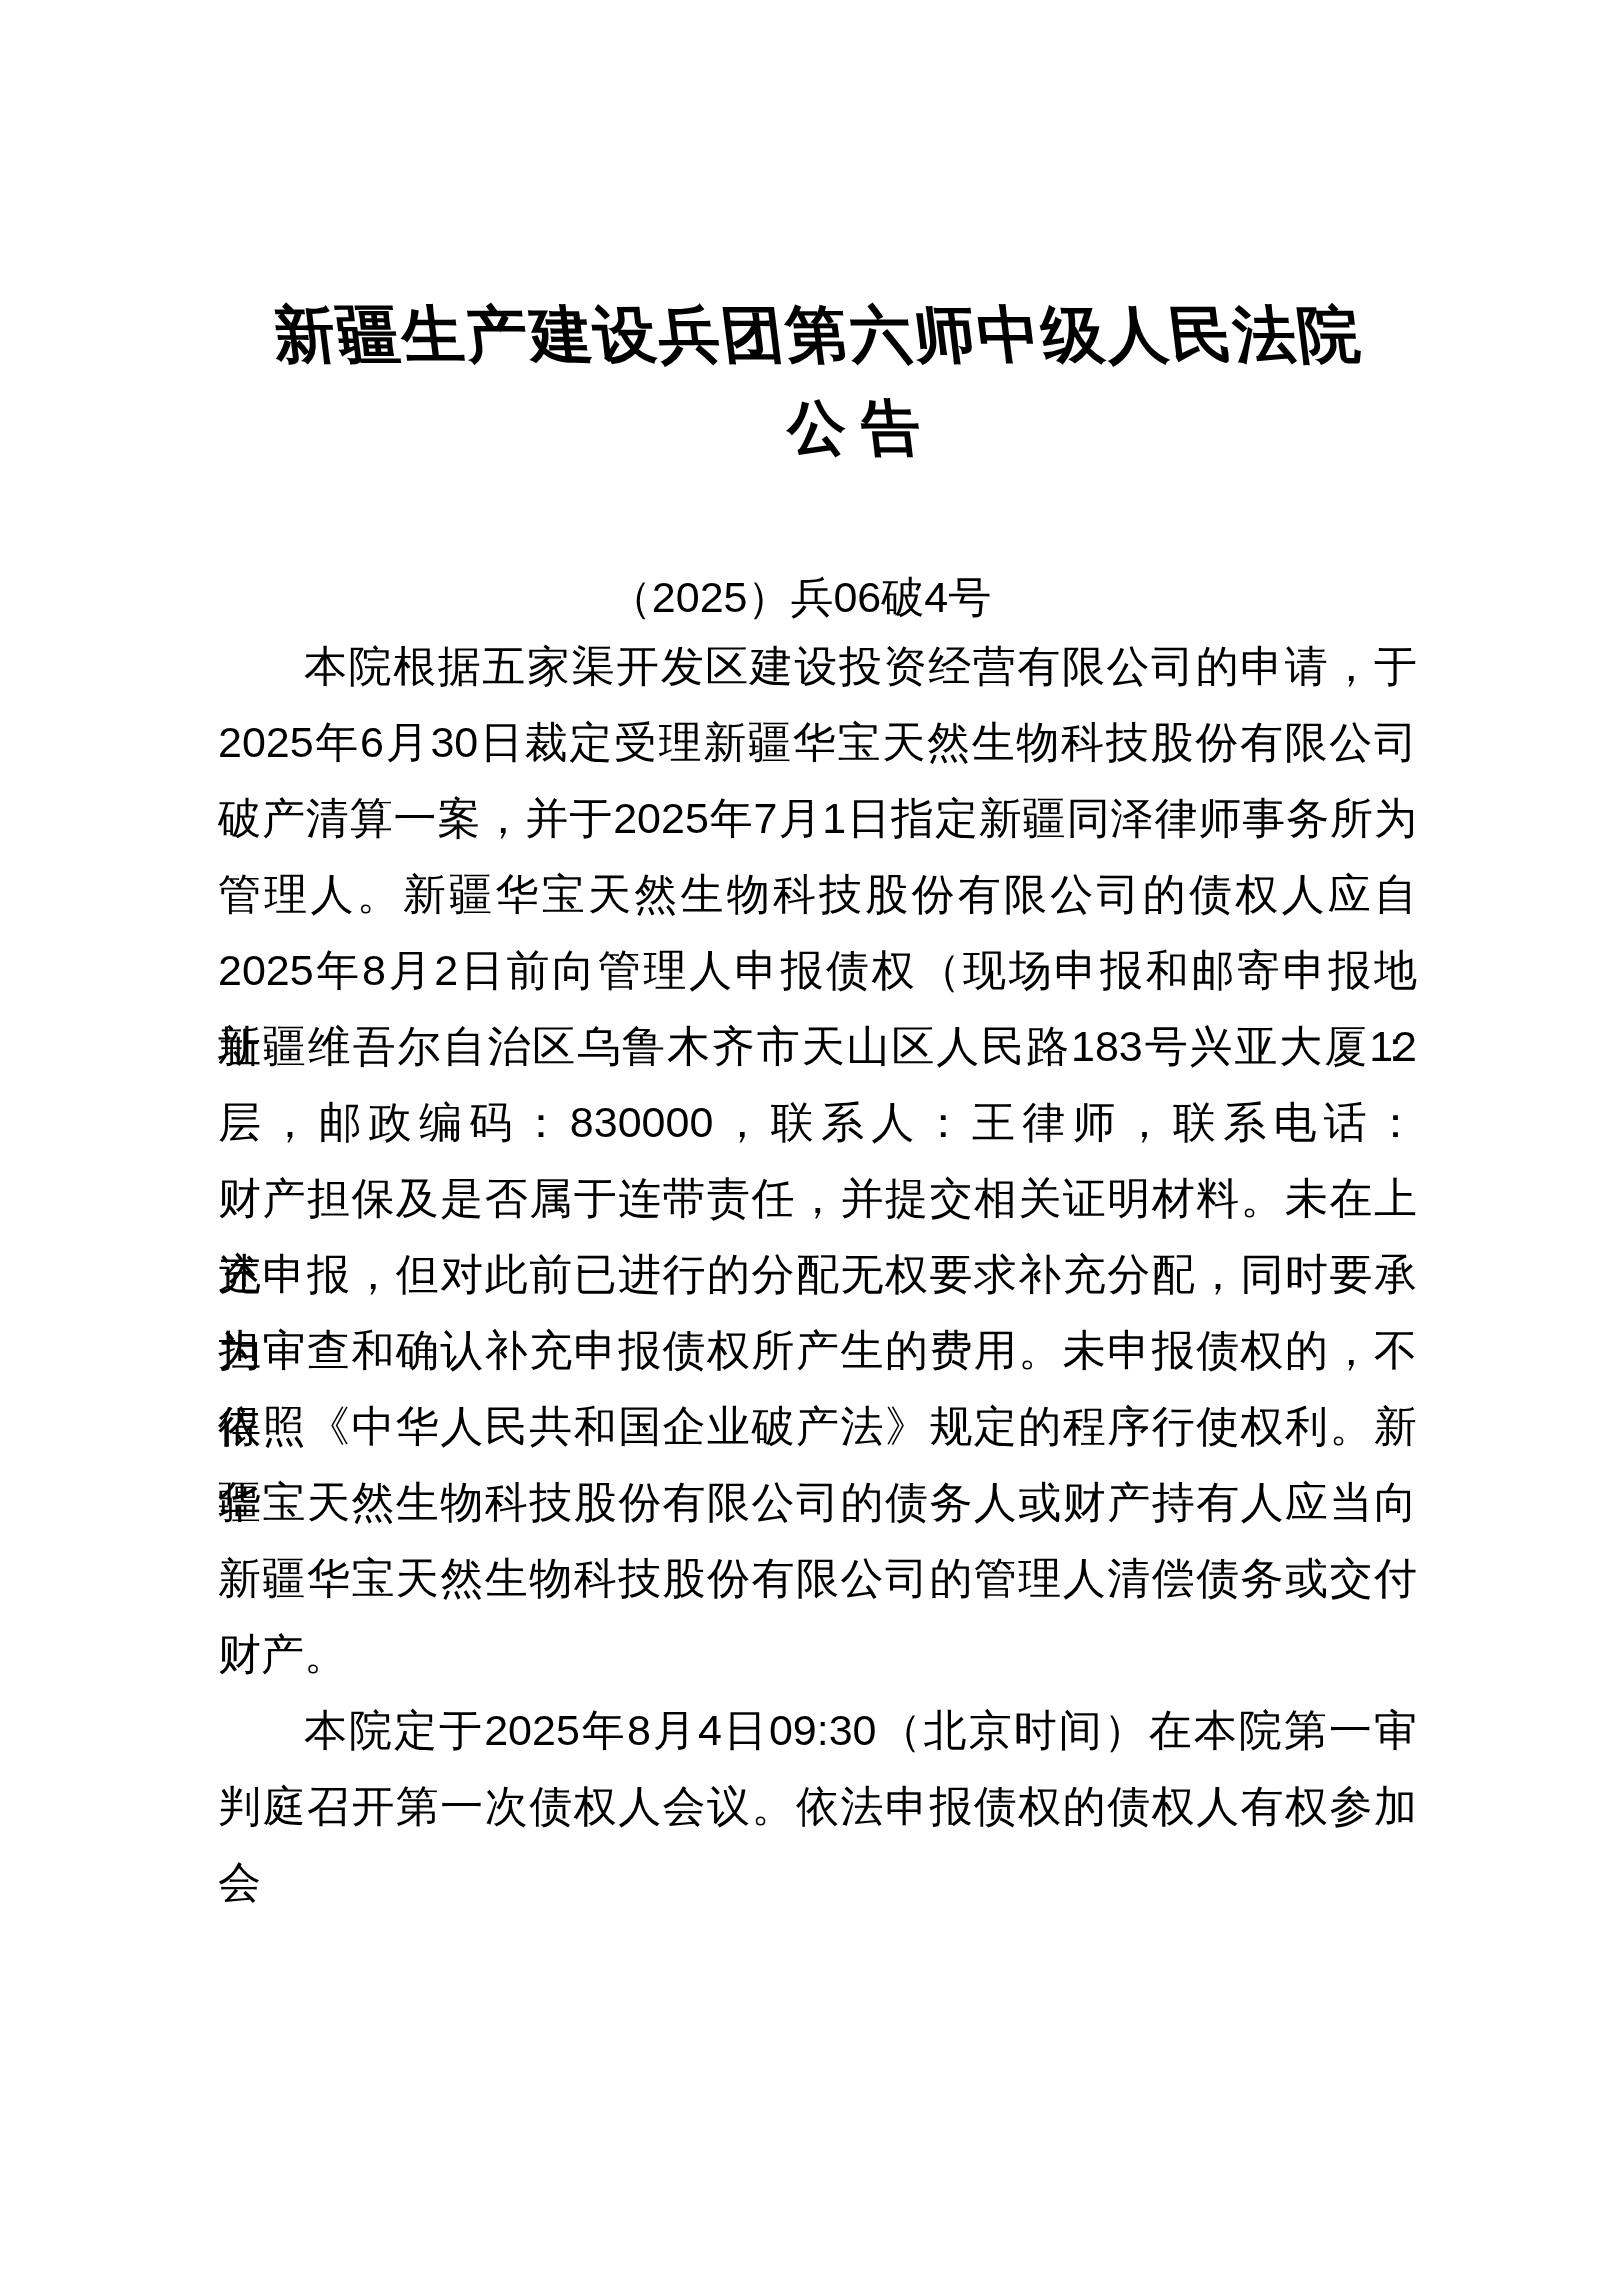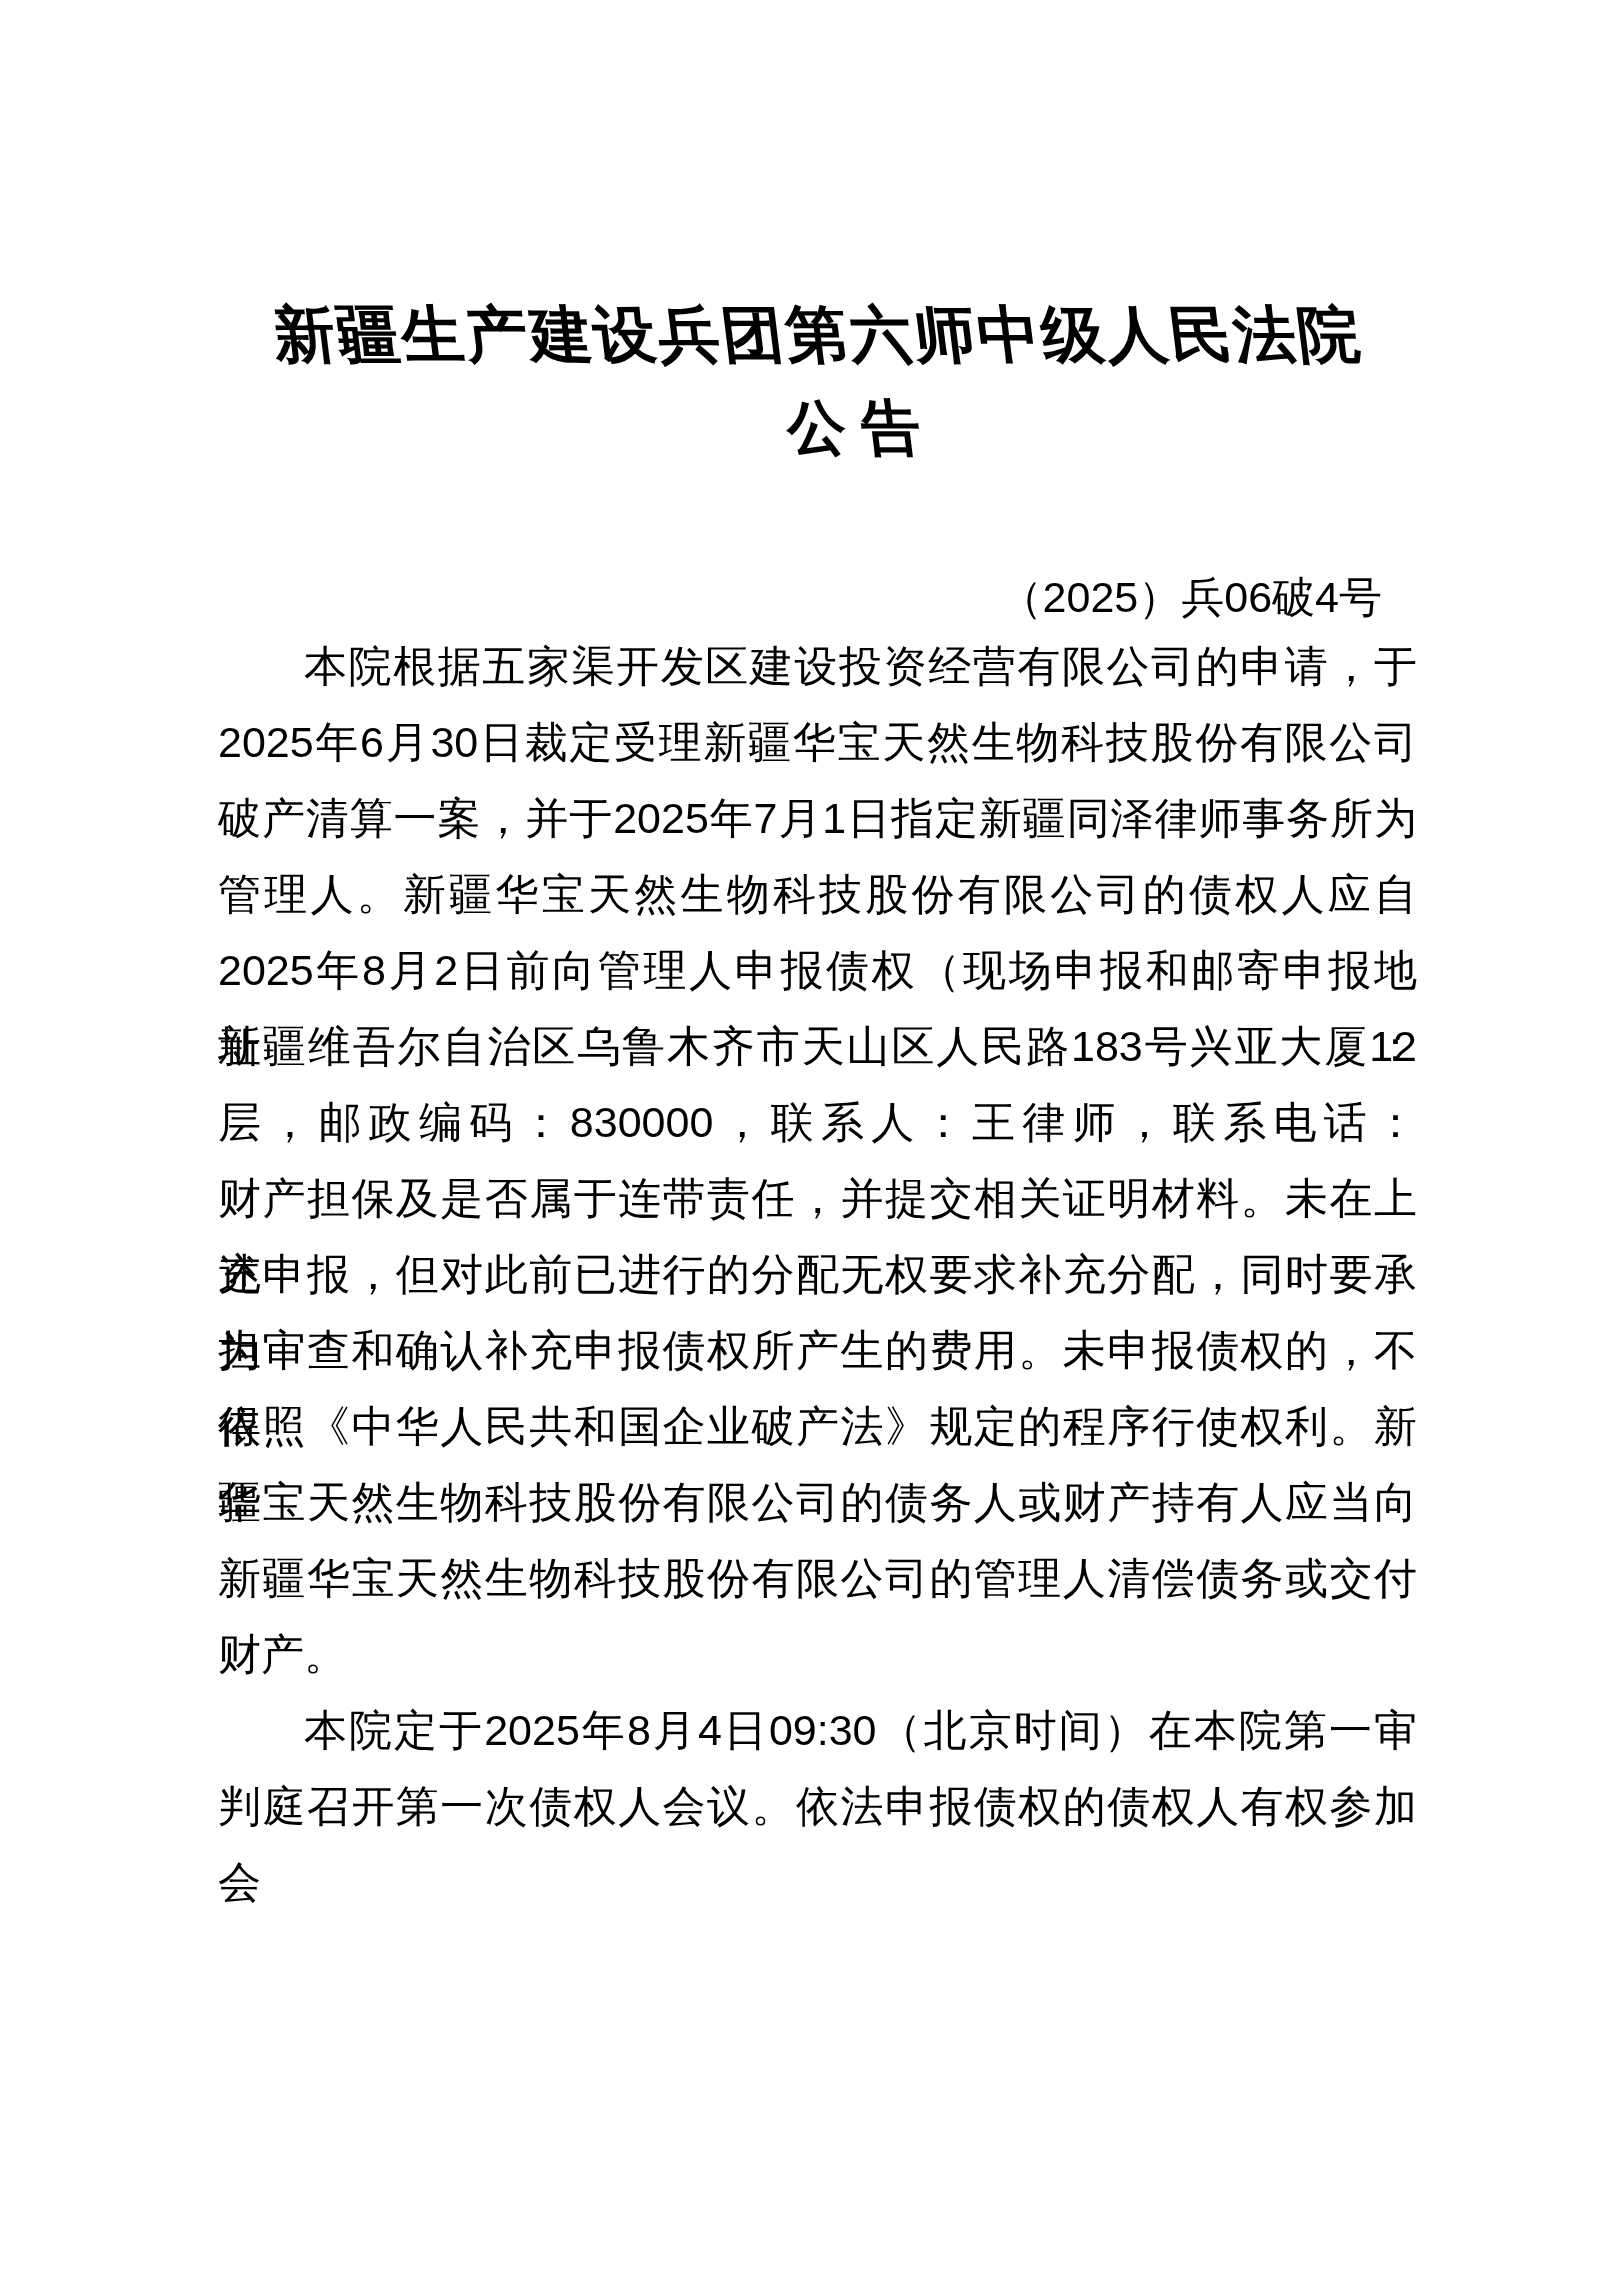--- a/index.html
+++ b/index.html
@@ -37,21 +37,21 @@
     font-size: 59px;
     letter-spacing: 15.7px;
     transform: skewX(7deg) translateX(44px);
   }
   
   .case-number {
     position: absolute;
     left: 218px;
     top: 559px;
     width: 1164px;
-    text-align: right;
+    text-align: center;
     font-size: 43px;
     line-height: 76px;
     white-space: nowrap;
   }
   
   .body-text {
     position: absolute;
     left: 218px;
     top: 628px;
     width: 1199px;

